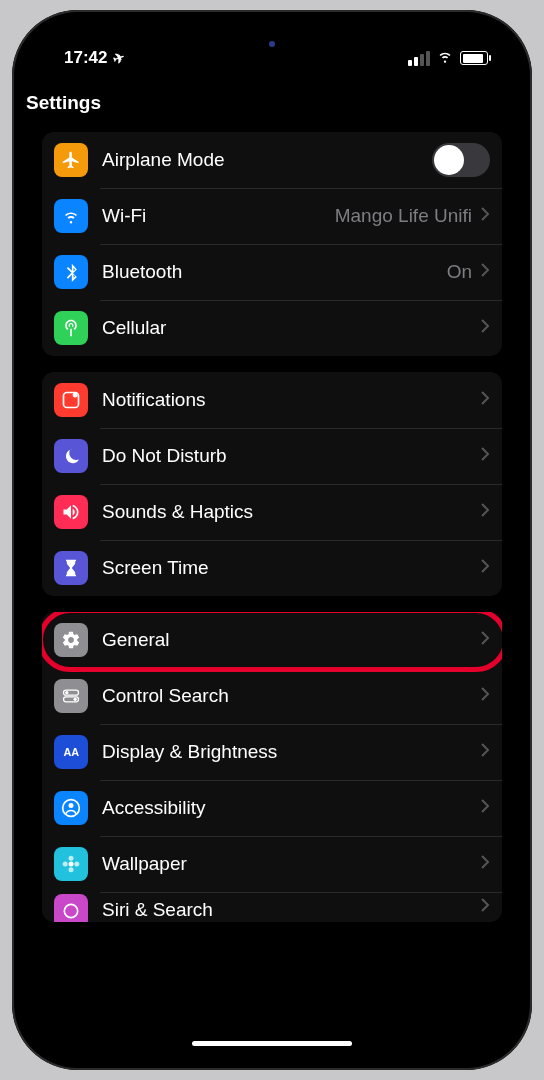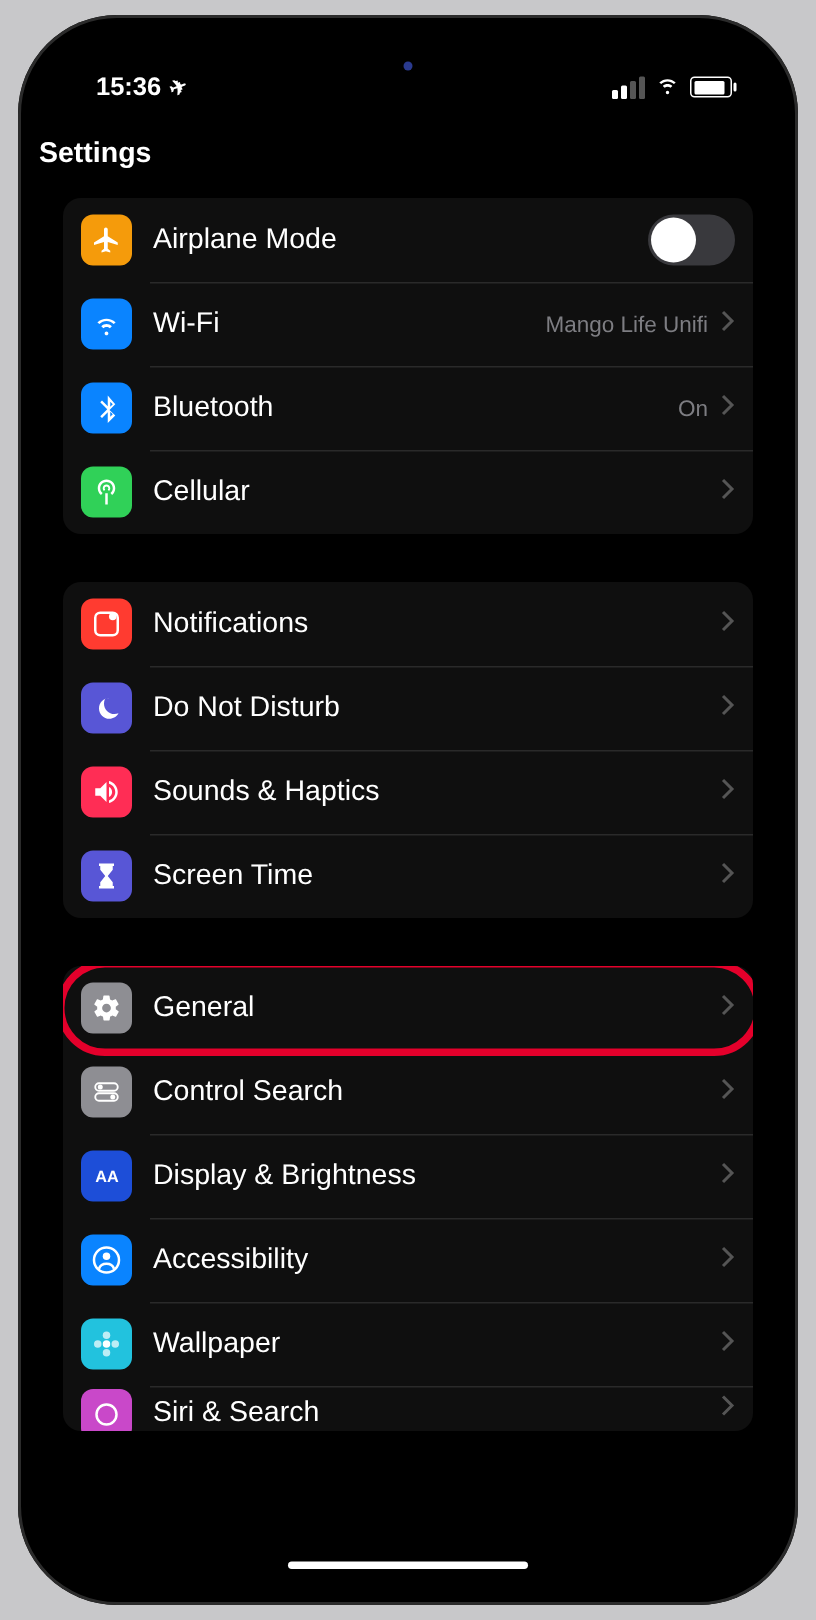--- a/index.html
+++ b/index.html
@@ -71,21 +71,21 @@
   .title {
     text-align: left;
     font-size: 19px;
     font-weight: 600;
     padding: 14px 0 18px 0;
   }
   .content { padding: 0 16px 0 16px; }
   .group {
     background: #0f0f0f;
     border-radius: 12px;
-    margin-bottom: 32px;
+    margin-bottom: 16px;
     overflow: hidden;
   }
   .row {
     display: flex;
     align-items: center;
     height: 56px;
     padding: 0 12px 0 12px;
     position: relative;
   }
   .row + .row::before{
@@ -105,21 +105,21 @@
     flex:0 0 auto;
     color:#fff;
   }
   .icon-box svg{width:20px;height:20px;}
   .label {
     font-size: 19px;
     flex: 1 1 auto;
     color:#fff;
   }
   .value {
-    font-size: 15px;
+    font-size: 19px;
     color:#7d7d82;
     margin-right: 8px;
   }
   .chev {
     color:#555;
     flex:0 0 auto;
   }
   .chev svg{width:10px;height:16px;}
   .toggle {
     width: 58px;
@@ -157,21 +157,21 @@
 <body>
 
 <div class="phone">
   <div class="screen">
     <div class="notch">
         <div class="notch-dot"></div>
       </div>
 
     <div class="status-bar">
       <div class="status-left">
-        <span>15:36</span>
+        <span>17:42</span>
         <span style="font-size:14px;transform:rotate(-20deg);display:inline-block;">✈</span>
       </div>
       <div class="status-right">
         <span class="sig-bars">
             <span></span>
             <span></span>
             <span></span>
             <span></span>
           </span>
         <span>

